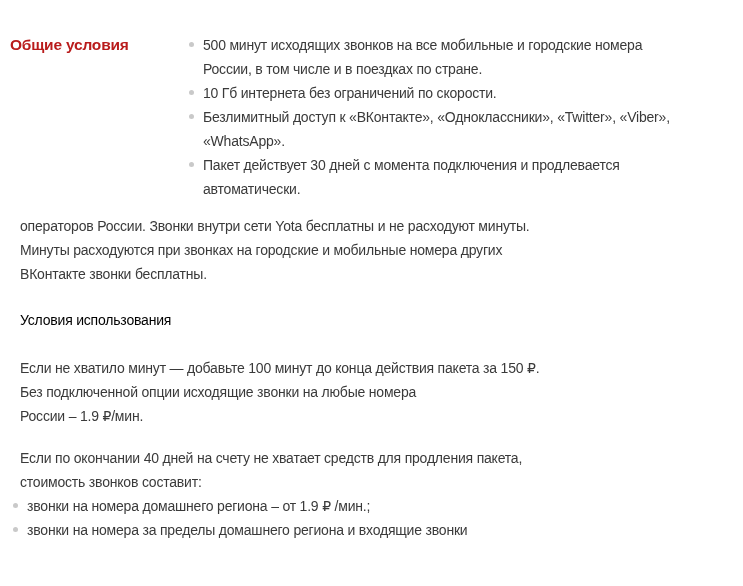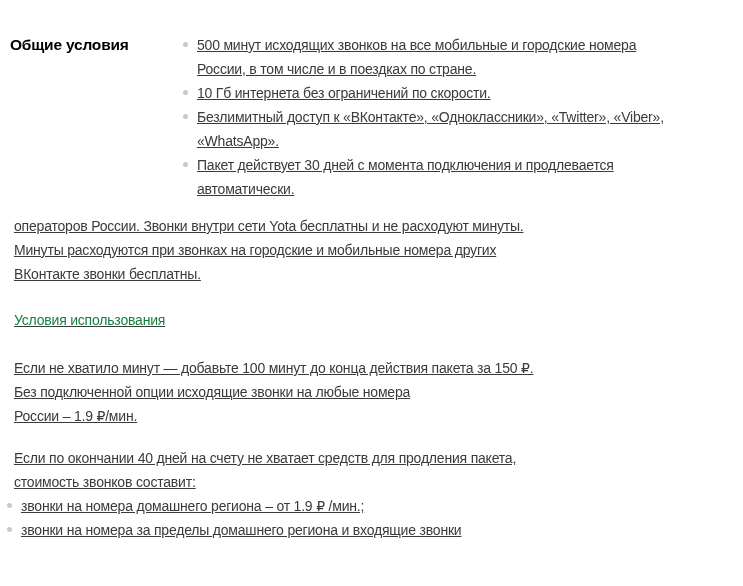--- a/index.html
+++ b/index.html
@@ -22,28 +22,27 @@
     align-items: flex-start;
     padding-left: 10px;
   }
   .section-general { margin-top: 33px; }
   .section-minutes { margin-top: 13px; }
   .label-col {
     flex: none;
     width: 176px;
     font-weight: bold;
     font-size: 15.5px;
-    color: #000000;
+    color: #b91c1c;
     line-height: 24px;
   }
   .content-col {
     flex: 1;
-    margin-left: 4px;
+    margin-left: 10px;
     min-width: 0;
-    text-decoration: underline;
   }
   .line { white-space: nowrap; }
   ul.bullets {
     list-style: none;
     margin: 0;
     padding: 0;
   }
   ul.bullets li {
     position: relative;
     padding-left: 7px;
@@ -52,21 +51,21 @@
     position: absolute;
     left: -7px;
     top: 9px;
     width: 5px;
     height: 5px;
     border-radius: 50%;
     background: #c9c9c9;
   }
   .subheading {
     margin-top: 22px;
-    color: #15803d;
+    color: #000000;
   }
   .para-topup  { margin-top: 24px; }
   .para-expiry { margin-top: 18px; }
 </style>
 </head>
 <body>
 
 <div>
 
   <div class="row section-general">

